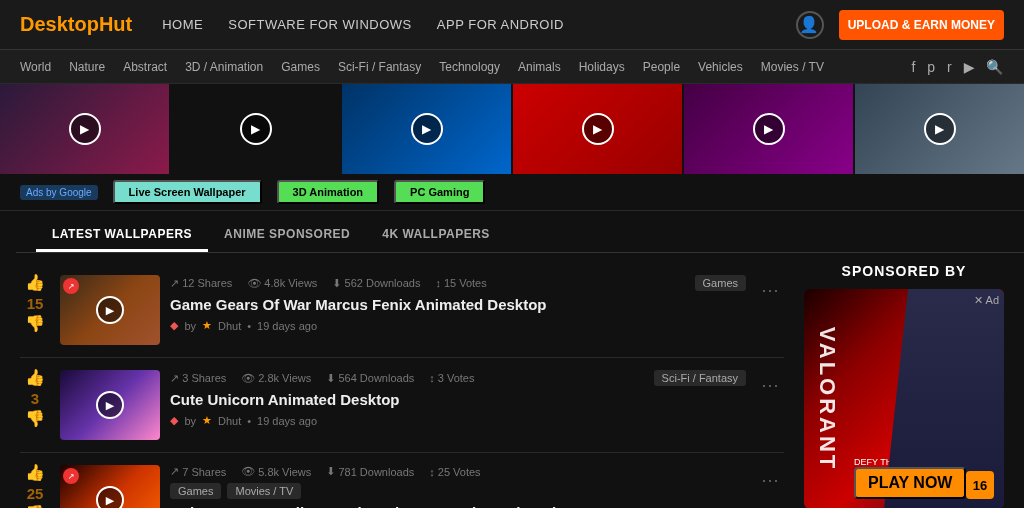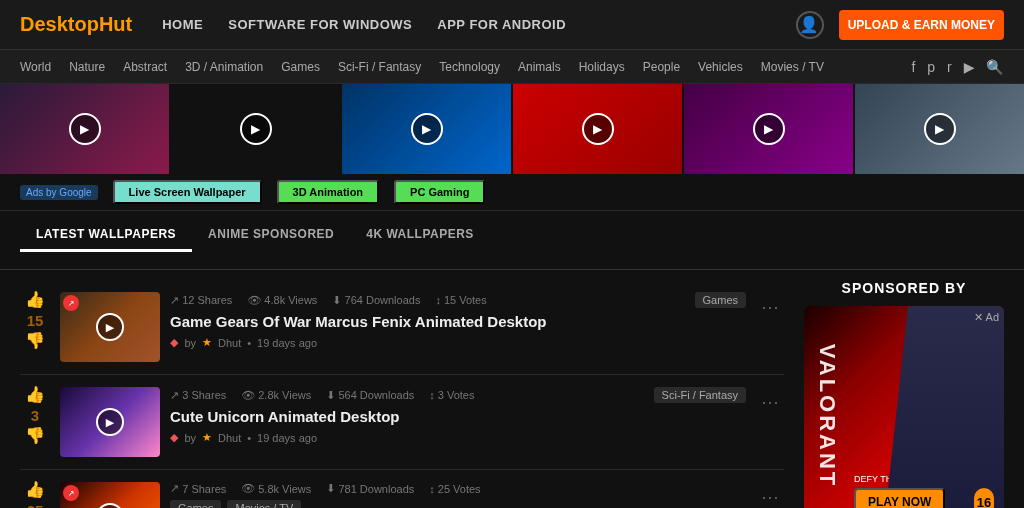--- a/index.html
+++ b/index.html
@@ -3,21 +3,21 @@
   <meta charset="utf-8">
   <style>
     * { margin: 0; padding: 0; box-sizing: border-box; }
     body { background: #111; color: #fff; font-family: Arial, sans-serif; font-size: 13px; width: 1024px; overflow-x: hidden; }
 
     
     .header { background: #1a1a1a; display: flex; align-items: center; padding: 0 20px; height: 50px; border-bottom: 1px solid #333; }
     .logo { font-size: 20px; font-weight: bold; color: #fff; margin-right: 30px; }
     .logo span { color: #f90; }
     .nav-main { display: flex; gap: 25px; flex: 1; }
-    .nav-main a { color: #ccc; text-decoration: none; font-size: 13px; font-weight: 700; letter-spacing: 0.5px; }
+    .nav-main a { color: #ccc; text-decoration: none; font-size: 13px; font-weight: 400; letter-spacing: 0.5px; }
     .header-right { display: flex; align-items: center; gap: 15px; }
     .upload-btn { background: #ff5500; color: #fff; padding: 8px 9px; border-radius: 4px; font-weight: bold; font-size: 12px; border: none; cursor: pointer; white-space: nowrap; }
     .user-icon { width: 28px; height: 28px; border-radius: 50%; border: 2px solid #555; display: flex; align-items: center; justify-content: center; color: #ccc; font-size: 16px; cursor: pointer; }
 
     
     .sub-nav { background: #1e1e1e; display: flex; align-items: center; padding: 0 20px; height: 34px; border-bottom: 1px solid #2a2a2a; }
     .sub-nav-links { display: flex; gap: 18px; flex: 1; }
     .sub-nav-links a { color: #aaa; text-decoration: none; font-size: 12px; }
     .sub-nav-icons { display: flex; gap: 12px; align-items: center; }
     .sub-nav-icon { color: #aaa; font-size: 14px; cursor: pointer; }
@@ -33,21 +33,21 @@
     .banner-5 { background: linear-gradient(135deg, #440044 0%, #880088 100%); }
     .banner-6 { background: linear-gradient(135deg, #334455 0%, #667788 100%); }
 
     
     .ad-bar { background: #111; display: flex; align-items: center; gap: 15px; padding: 6px 20px; border-bottom: 1px solid #2a2a2a; }
     .ad-label { background: #1a3a5c; color: #6af; font-size: 10px; padding: 2px 6px; border-radius: 3px; white-space: nowrap; }
     .ad-btn { background: #7dc; color: #000; padding: 4px 14px; border-radius: 3px; font-size: 11px; font-weight: bold; cursor: pointer; }
     .ad-btn.green { background: #5d5; }
 
     
-    .tabs-bar { background: #111; padding: 8px 20px 17px; border-bottom: 1px solid #333; }
+    .tabs-bar { background: #111; padding: 8px 20px 0; border-bottom: 1px solid #333; margin-left: 16px; }
     .tabs { display: flex; gap: 0; }
     .tab { padding: 8px 16px; font-size: 12px; font-weight: bold; letter-spacing: 0.5px; cursor: pointer; color: #aaa; border-bottom: 3px solid transparent; }
     .tab.active { color: #fff; border-bottom: 3px solid #fff; }
 
     
     .main-content { display: flex; gap: 0; padding: 0 20px; margin-top: 10px; }
     .feed { flex: 1; }
     .sidebar { width: 200px; margin-left: 20px; }
 
     
@@ -68,22 +68,22 @@
     .item-title { font-size: 15px; font-weight: bold; color: #eee; cursor: pointer; margin-bottom: 6px; }
     .item-author { display: flex; align-items: center; gap: 6px; color: #777; font-size: 11px; }
     .item-author .diamond { color: #e55; }
     .item-author .star { color: #f90; }
     .item-more { color: #666; font-size: 18px; cursor: pointer; padding: 0 5px; align-self: flex-start; margin-top: 5px; }
 
     
     .sponsored-label { font-size: 14px; font-weight: bold; color: #fff; text-align: center; margin-bottom: 10px; letter-spacing: 1px; }
     .ad-banner { background: linear-gradient(135deg, #c00 0%, #800 100%); border-radius: 6px; height: 220px; position: relative; overflow: hidden; cursor: pointer; }
     .ad-banner-inner { width: 100%; height: 100%; display: flex; flex-direction: column; justify-content: flex-end; padding: 10px; background: linear-gradient(135deg, #1a0000 0%, #8b0000 30%, #cc0000 60%, #1a1a2e 100%); }
-    .ad-play-now { background: #ff8c00; color: #000; padding: 5px 12px; border-radius: 4px; font-weight: bold; font-size: 12px; display: inline-block; margin-top: 5px; cursor: pointer; }
-    .ad-rating { position: absolute; bottom: 10px; right: 10px; background: #ff8c00; color: #000; width: 20px; height: 28px; border-radius: 12px; display: flex; align-items: center; justify-content: center; font-weight: bold; font-size: 13px; }
+    .ad-play-now { background: #ff8c00; color: #000; padding: 5px 12px; border-radius: 4px; font-weight: bold; font-size: 16px; display: inline-block; margin-top: 5px; cursor: pointer; }
+    .ad-rating { position: absolute; bottom: 10px; right: 10px; background: #ff8c00; color: #000; width: 28px; height: 28px; border-radius: 4px; display: flex; align-items: center; justify-content: center; font-weight: bold; font-size: 13px; }
     .ad-close { position: absolute; top: 5px; right: 5px; color: #aaa; font-size: 11px; cursor: pointer; }
 
     
     .valorant-text { position: absolute; left: 10px; top: 50%; transform: translateY(-50%); writing-mode: vertical-rl; text-orientation: mixed; font-size: 22px; font-weight: 900; color: #fff; letter-spacing: 3px; opacity: 0.9; }
     .val-tagline { position: absolute; left: 50px; bottom: 40px; font-size: 9px; color: #fff; line-height: 1.3; }
     .val-character { position: absolute; right: 0; top: 0; bottom: 0; width: 120px; background: linear-gradient(to bottom, #2a2a4a 0%, #1a1a3a 100%); clip-path: polygon(20% 0, 100% 0, 100% 100%, 0% 100%); }
   </style>
 </head>
 <body>
 
@@ -172,21 +172,21 @@
         <span class="vote-btn">👎</span>
       </div>
       <div class="thumb thumb-1">
         <div class="trending-badge">↗</div>
         <div class="play-overlay">▶</div>
       </div>
       <div class="item-info">
         <div class="item-meta">
           <span>↗ <span>12 Shares</span></span>
           <span>👁 <span>4.8k Views</span></span>
-          <span>⬇ <span>764 Downloads</span></span>
+          <span>⬇ <span>562 Downloads</span></span>
           <span>↕ <span>15 Votes</span></span>
           <span class="item-tag">Games</span>
         </div>
         <div class="item-title">Game Gears Of War Marcus Fenix Animated Desktop</div>
         <div class="item-author">
           <span class="diamond">◆</span>
           <span>by</span>
           <span class="star">★</span>
           <span>Dhut</span>
           <span>•</span>

